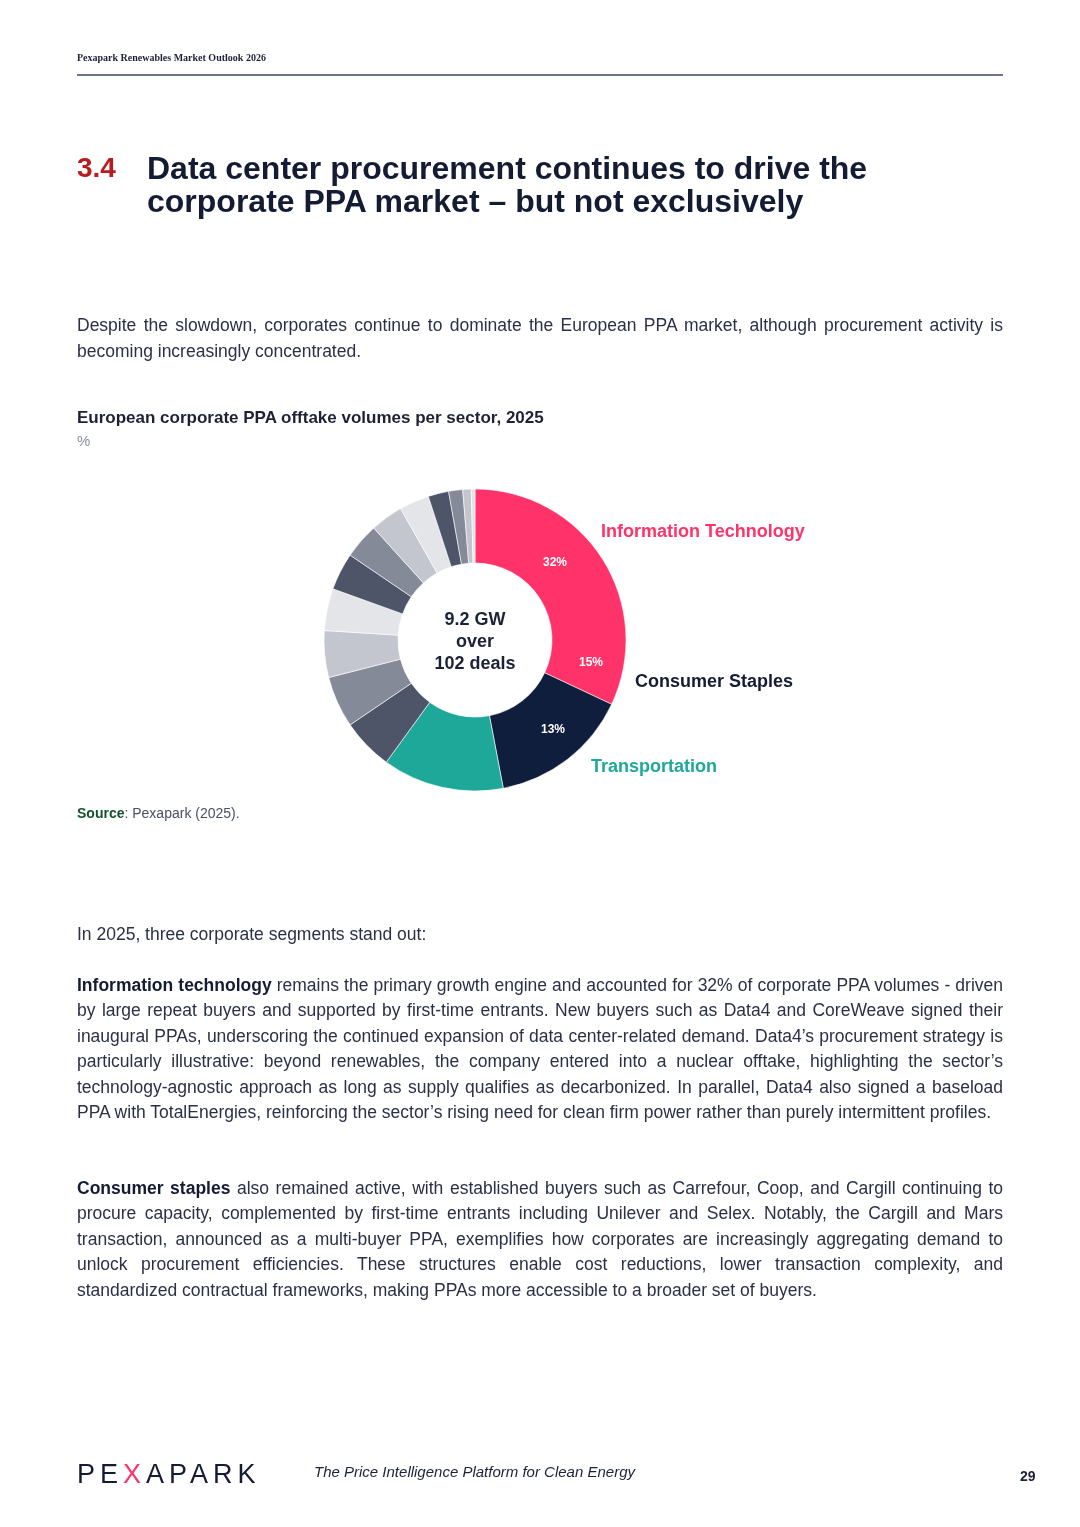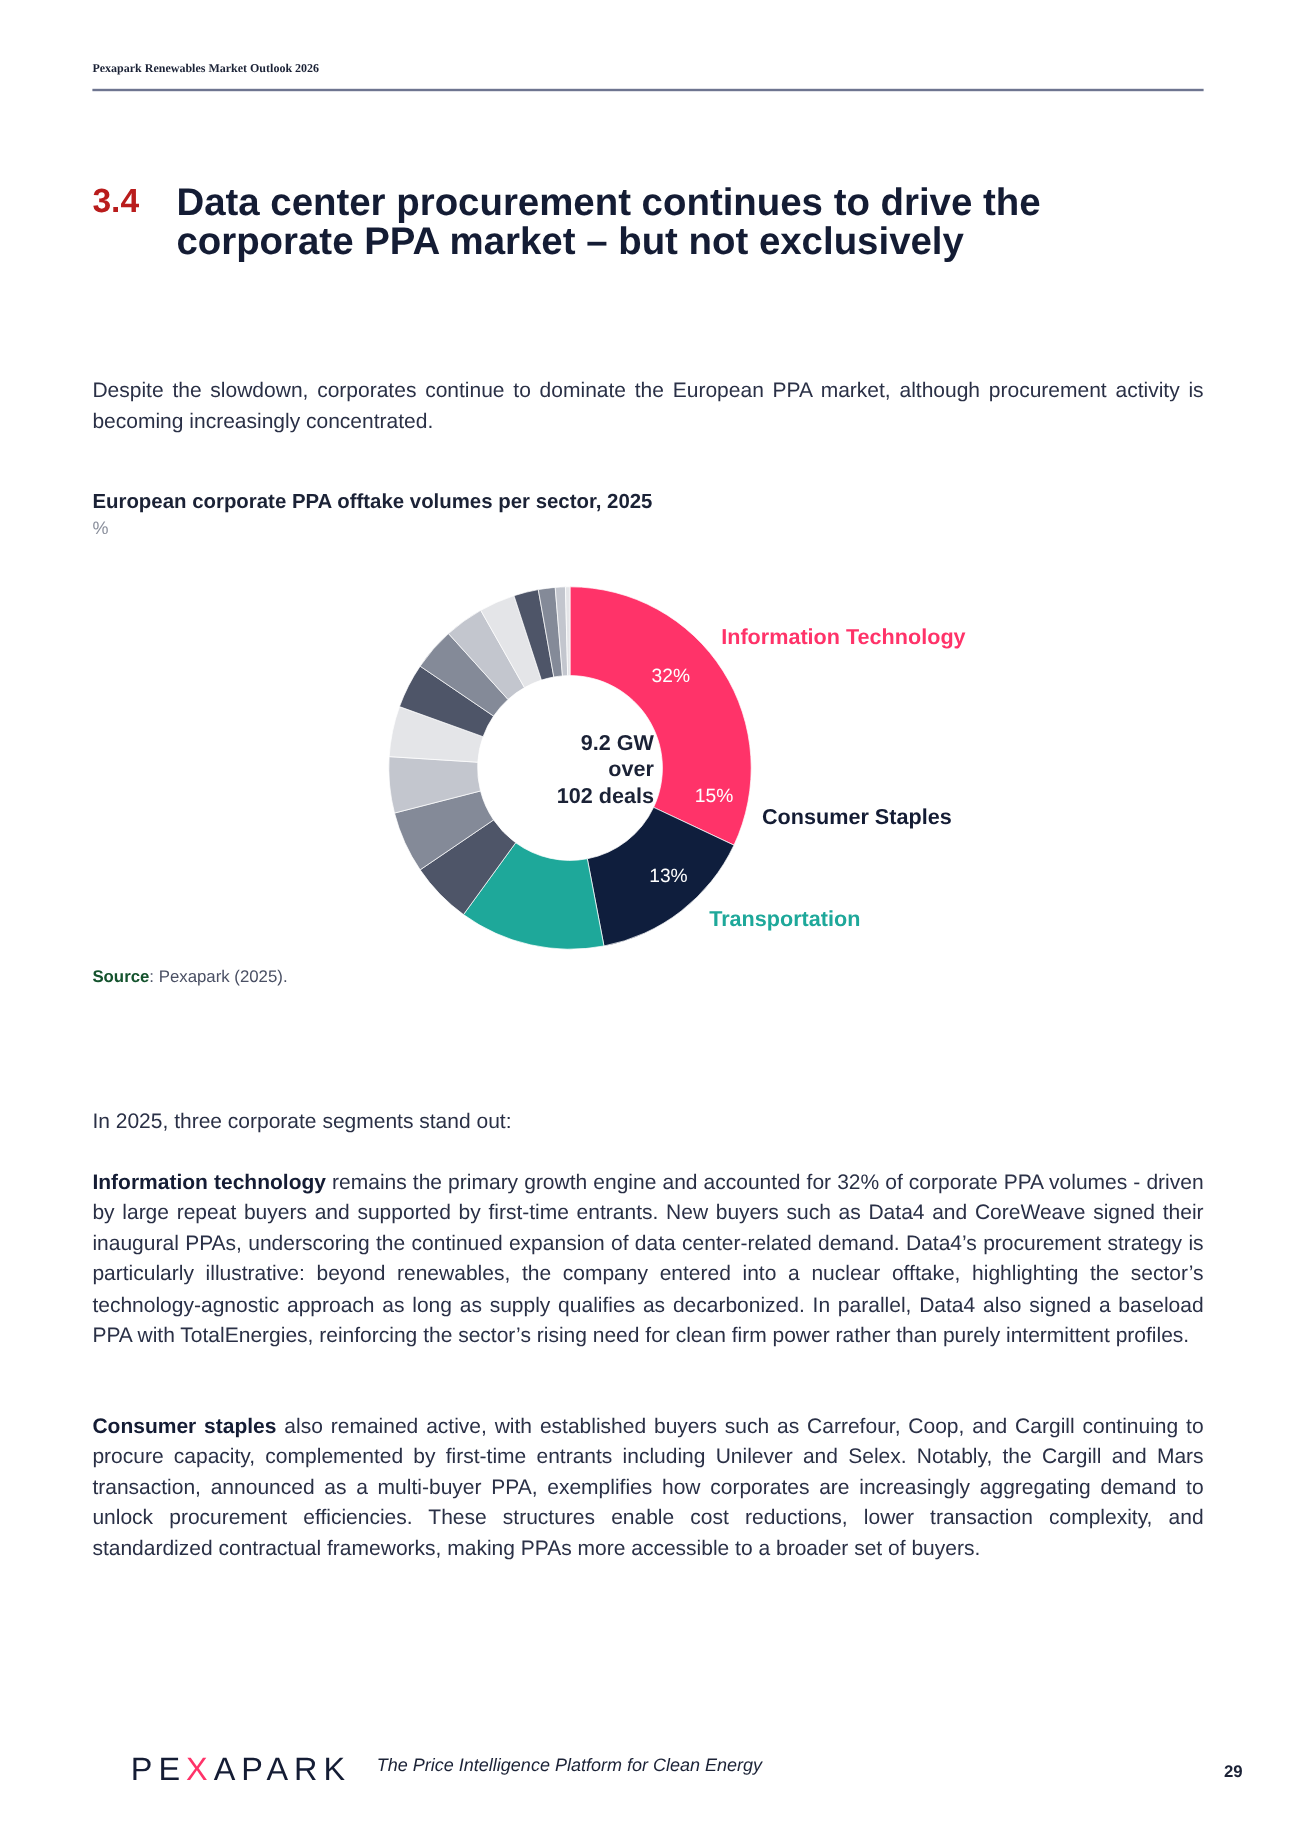--- a/index.html
+++ b/index.html
@@ -7,28 +7,28 @@
          font-family: "Liberation Sans", "DejaVu Sans", sans-serif; color: #1b2236; }
   .header-title { position: absolute; left: 77px; top: 52px; font-size: 10px; font-weight: bold; color: #1b2236; font-family: Liberation Serif, serif; }
   .header-rule { position: absolute; left: 77px; top: 74px; width: 926px; height: 2px; background: #6e7590; }
   .section-num { position: absolute; left: 77px; top: 152px; font-size: 28px; font-weight: bold; color: #b91c1c; }
   .section-title { position: absolute; left: 147px; top: 152px; width: 860px; font-size: 32px; font-weight: bold; line-height: 33px; color: #141c34; }
   .intro { position: absolute; left: 77px; top: 313px; width: 926px; font-size: 17.5px; line-height: 25.5px; color: #2a3046; text-align: justify; }
   .chart-title { position: absolute; left: 77px; top: 408px; font-size: 17px; font-weight: bold; color: #1b2236; }
   .chart-unit { position: absolute; left: 77px; top: 432px; font-size: 15px; color: #8a8f9c; }
   .donut { position: absolute; left: 0; top: 0; width: 1080px; height: 1527px; pointer-events: none; }
   .donut path { pointer-events: auto; }
-  .center-text { position: absolute; left: 405px; top: 608px; width: 140px; text-align: right; font-size: 18px; font-weight: bold; line-height: 22px; color: #1b2236; }
-  .pct { position: absolute; font-size: 16px; font-weight: normal; color: #ffffff; }
+  .center-text { position: absolute; left: 405px; top: 608px; width: 140px; text-align: center; font-size: 18px; font-weight: bold; line-height: 22px; color: #1b2236; }
+  .pct { position: absolute; font-size: 12px; font-weight: bold; color: #ffffff; }
   .lbl { position: absolute; font-size: 18px; font-weight: bold; }
   .source { position: absolute; left: 77px; top: 805px; font-size: 14px; color: #4a5064; }
   .source b { color: #14532d; }
   .p { position: absolute; left: 77px; width: 926px; font-size: 17.5px; line-height: 25.4px; color: #2a3046; text-align: justify; }
   .p b { color: #141c34; }
-  .footer-logo { position: absolute; left: 77px; top: 1459px; font-size: 27px; letter-spacing: 5px; color: #141c34; font-weight: normal; margin-left: 32px; }
+  .footer-logo { position: absolute; left: 77px; top: 1459px; font-size: 27px; letter-spacing: 5px; color: #141c34; font-weight: normal; }
   .footer-logo .x { color: #ff3369; }
   .footer-tag { position: absolute; left: 314px; top: 1463px; font-size: 15px; color: #1b2236; font-style: italic; }
   .page-num { position: absolute; left: 984px; top: 1468px; font-size: 14px; font-weight: bold; color: #1b2236; margin-left: 36px; }
 </style>
 </head>
 <body>
 
 <div class="header-title">Pexapark Renewables Market Outlook 2026</div>
 <div class="header-rule"></div>
 

